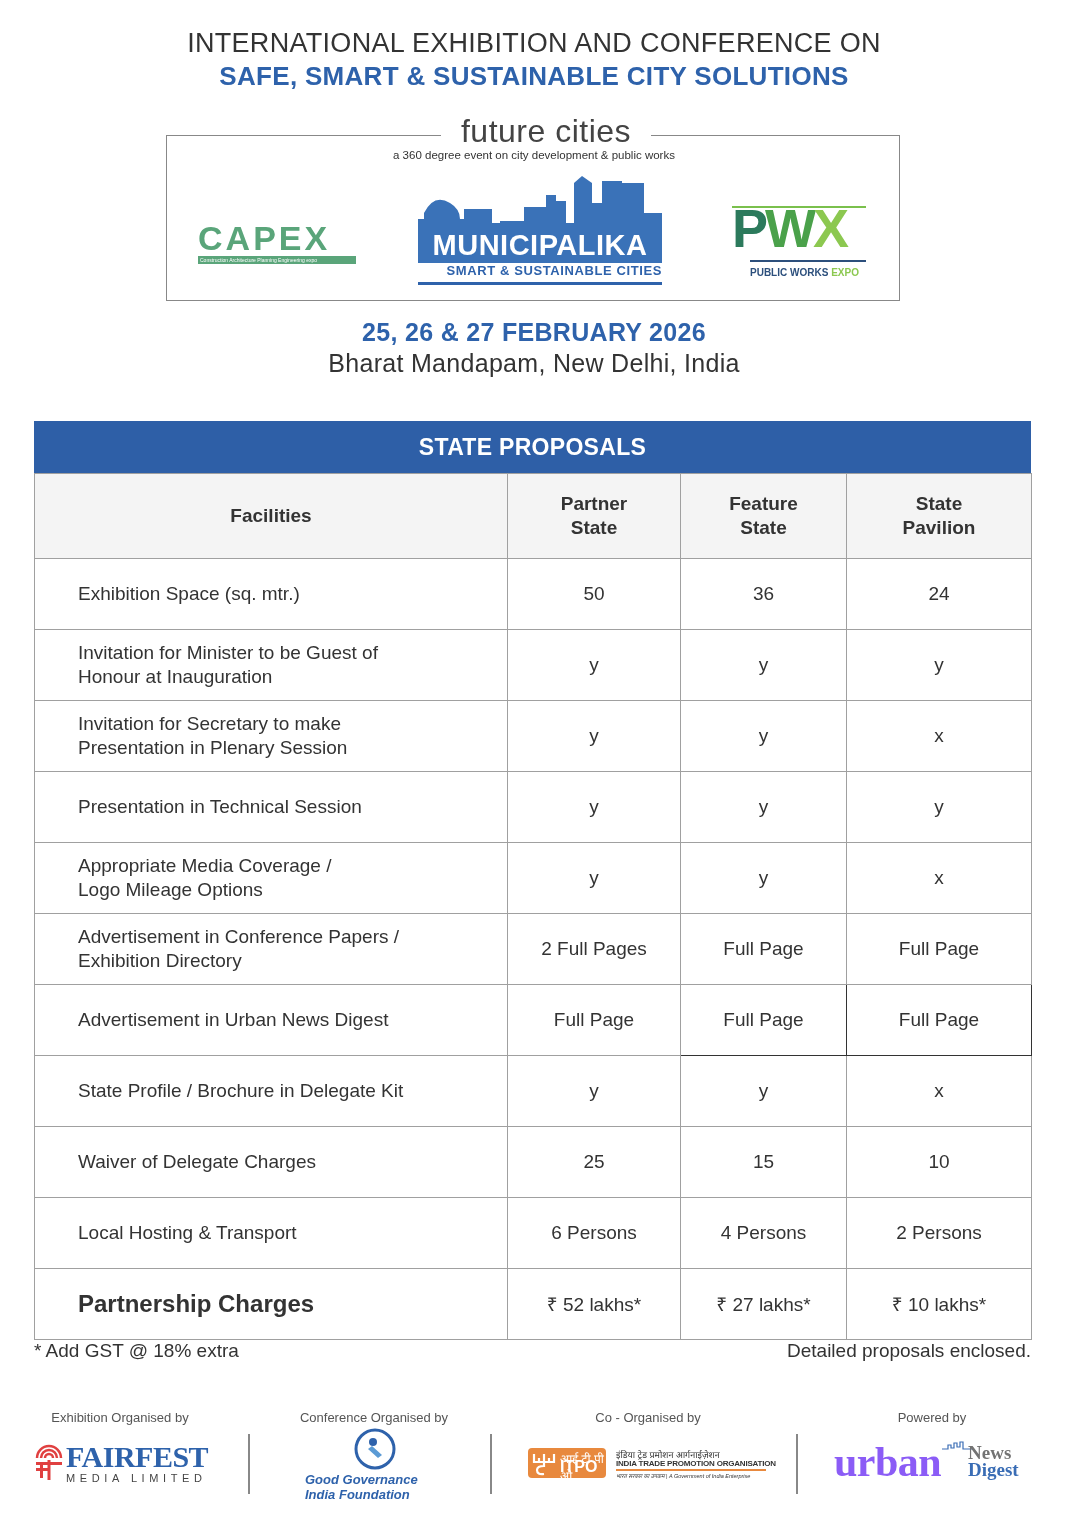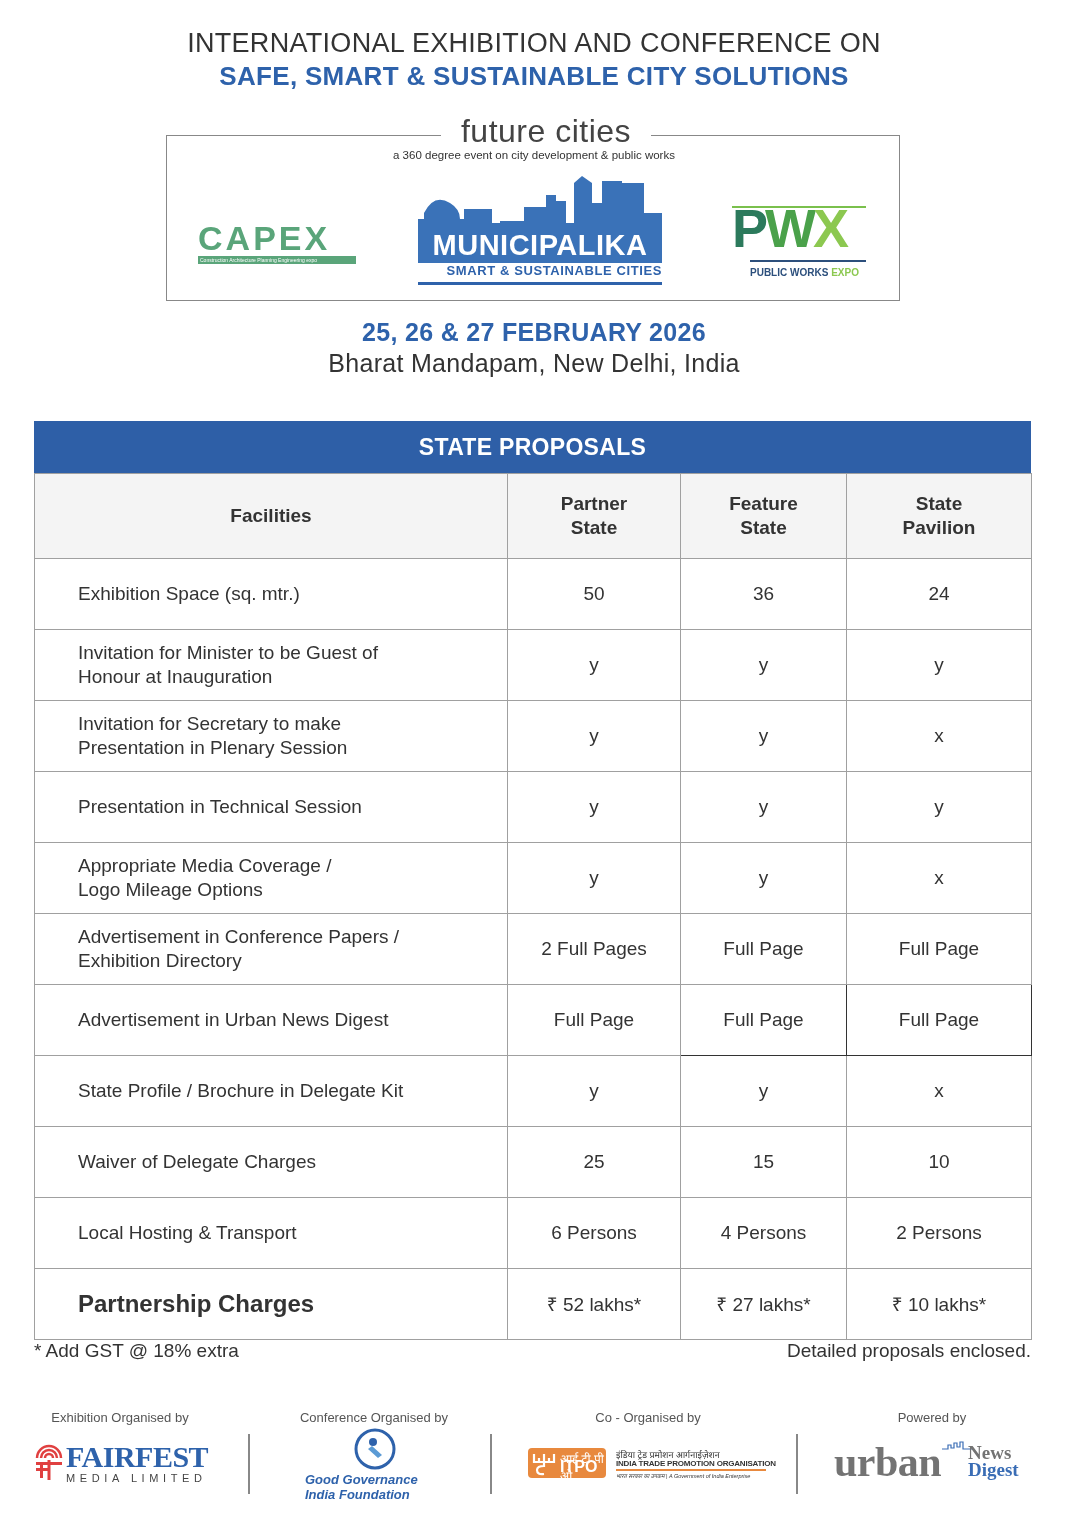--- a/index.html
+++ b/index.html
@@ -65,21 +65,21 @@
   .itpo { position: absolute; left: 528px; top: 1448px; width: 240px; height: 34px; }
   .itpo-box { position: absolute; left: 0; top: 0; width: 78px; height: 30px; background: #e8893e; border-radius: 4px; }
   .itpo-hindi { position: absolute; left: 32px; top: 2px; font-size: 12px; color: #fff; }
   .itpo-name { position: absolute; left: 32px; top: 10px; font-size: 16px; font-weight: bold; color: #fff; }
   .itpo-text1 { position: absolute; left: 88px; top: 0px; font-size: 9px; color: #333; white-space: nowrap; }
   .itpo-text2 { position: absolute; left: 88px; top: 11px; font-size: 8px; font-weight: bold; color: #333; white-space: nowrap; letter-spacing: -0.2px; }
   .itpo-line { position: absolute; left: 88px; top: 21px; width: 150px; height: 2px; background: #e8893e; }
   .itpo-text3 { position: absolute; left: 88px; top: 24px; font-size: 5.5px; font-style: italic; color: #333; white-space: nowrap; }
 
   .und { position: absolute; left: 834px; top: 1440px; width: 200px; height: 46px; }
-  .und-urban { position: absolute; left: 0; top: 0; font-family: "Liberation Serif", serif; font-weight: bold; font-size: 42px; color: #737373; line-height: 44px; letter-spacing: -0.5px; }
+  .und-urban { position: absolute; left: 0; top: 0; font-family: "Liberation Serif", serif; font-weight: bold; font-size: 42px; color: #8b5cf6; line-height: 44px; letter-spacing: -0.5px; }
   .und-news { position: absolute; left: 134px; top: 4px; font-family: "Liberation Serif", serif; font-weight: bold; font-size: 19px; color: #737373; line-height: 18px; }
   .und-digest { position: absolute; left: 134px; top: 21px; font-family: "Liberation Serif", serif; font-weight: bold; font-size: 19px; color: #3a6db5; line-height: 18px; }
 </style>
 </head>
 <body>
 
 <div class="title1">INTERNATIONAL EXHIBITION AND CONFERENCE ON</div>
 <div class="title2">SAFE, SMART &amp; SUSTAINABLE CITY SOLUTIONS</div>
 
 <div class="logo-frame"></div>

